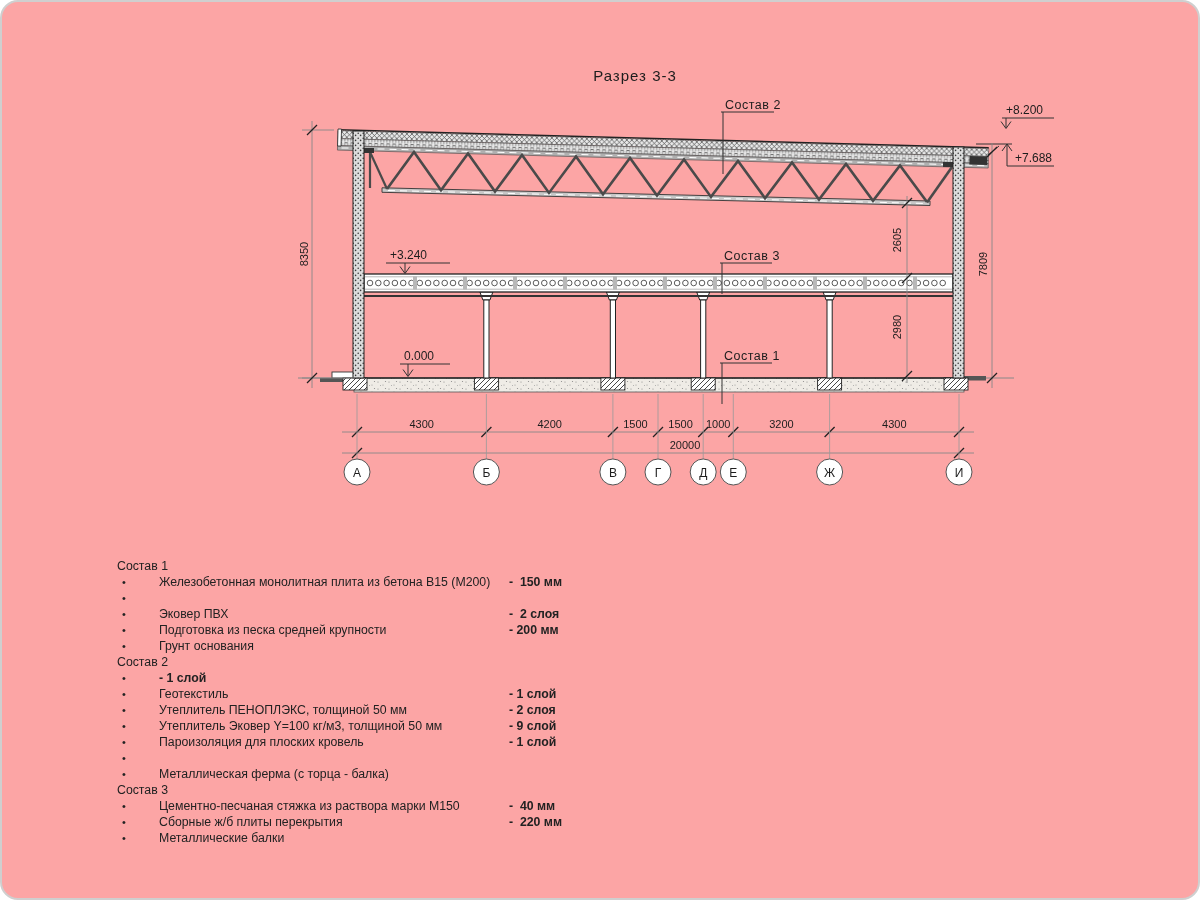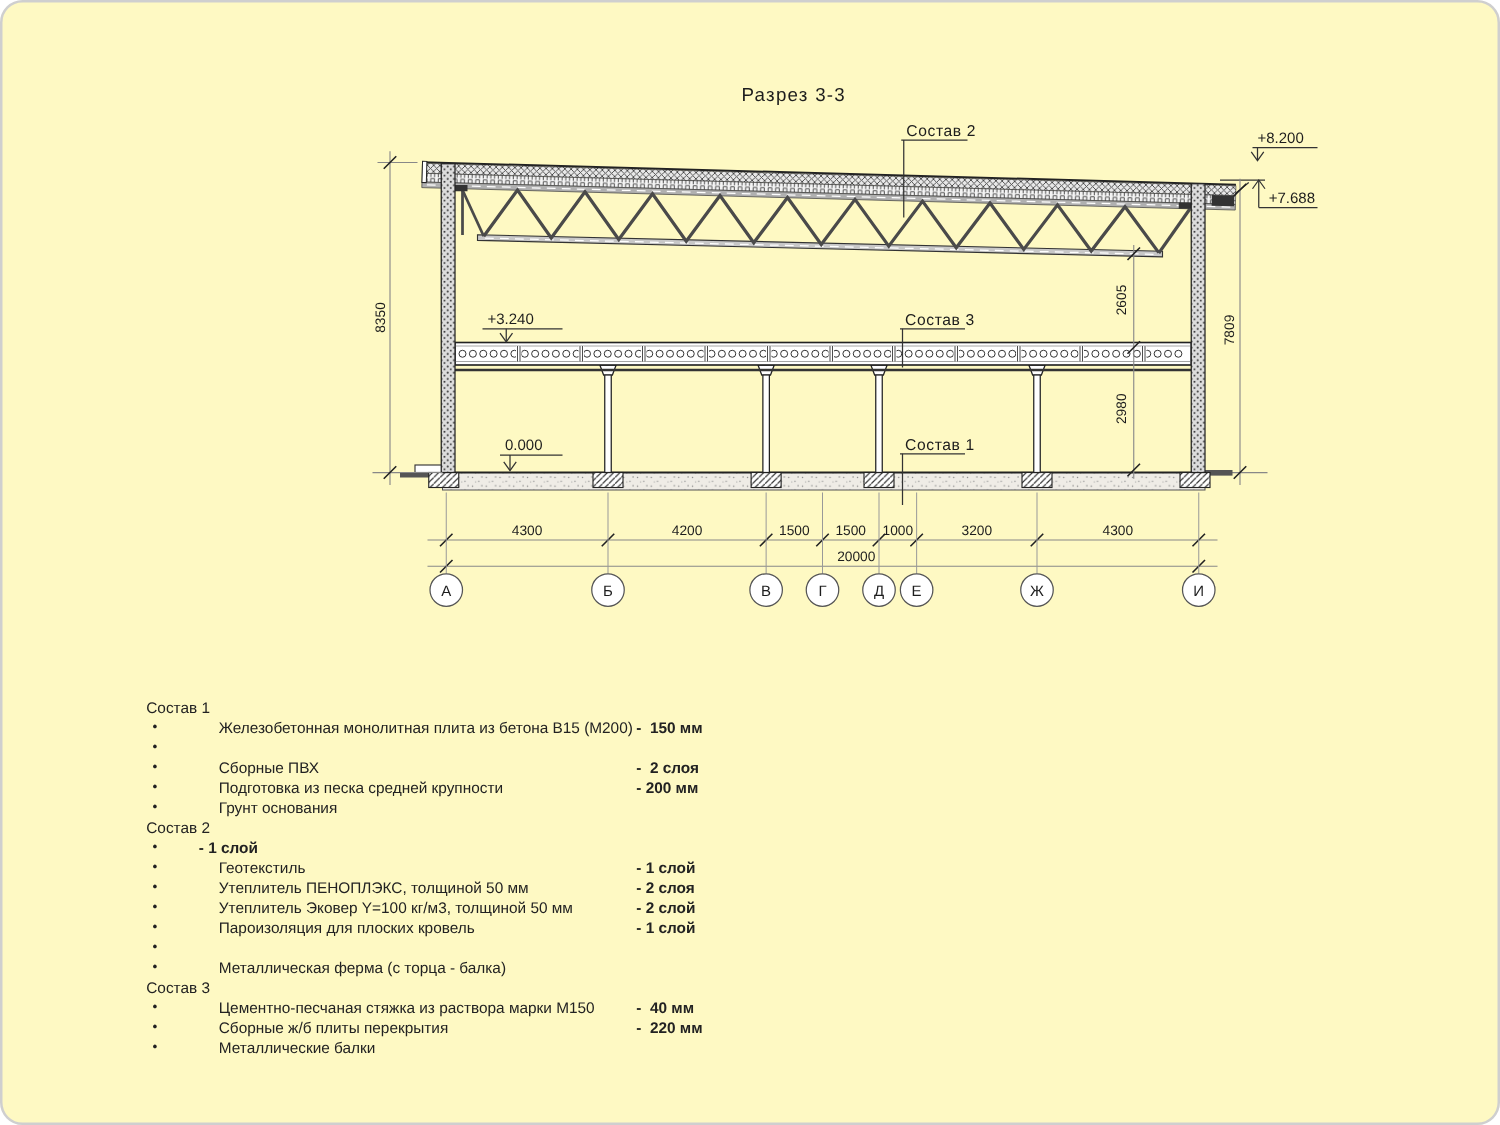--- a/index.html
+++ b/index.html
@@ -1,30 +1,30 @@
 <!DOCTYPE html>
 <html><head>
 <meta charset="utf-8">
 <style>
   html,body{margin:0;padding:0;background:#fff;}
-  .page{position:relative;width:1200px;height:900px;background:#fef9c3;overflow:hidden;
+  .page{position:relative;width:1200px;height:900px;background:#fca5a5;overflow:hidden;
         border:2px solid #cfcfcf;border-radius:18px;box-sizing:border-box;
         font-family:"Liberation Sans",sans-serif;color:#222;}
   svg{position:absolute;left:0;top:0;}
   svg text{fill:#1d1d1d;font-family:"Liberation Sans",sans-serif;}
   .t-title{font-size:15px;letter-spacing:1px;}
   .t-label{font-size:12.5px;letter-spacing:0.5px;}
   .t-elev{font-size:12px;}
   .t-dim{font-size:11px;}
   .t-axis{font-size:12px;}
   .legend{position:absolute;left:115px;top:556px;width:450px;font-size:12.3px;line-height:16px;}
   .legend-header{font-weight:normal;}
   .legend-row{display:flex;}
   .legend-row .bullet{width:37px;padding-left:5px;font-size:11px;}
-  .legend-row .itext{flex:1;margin-left:16px;}
+  .legend-row .itext{flex:1;}
   .legend-row .ival{width:58px;white-space:pre;font-weight:bold;}
 </style>
 </head>
 <body>
 
 <div class="page">
 
 <svg width="1200" height="548" viewBox="0 0 1200 548">
   <defs>
     <pattern id="wallHatch" width="5" height="5" patternUnits="userSpaceOnUse">
@@ -367,21 +367,21 @@
         <span class="bullet">•</span>
         <span class="itext">Железобетонная монолитная плита из бетона В15 (М200)</span>
         <span class="ival">-  150 мм</span>
       </div>
       <div class="legend-row">
         <span class="bullet">•</span>
         <span class="ival"></span>
       </div>
       <div class="legend-row">
         <span class="bullet">•</span>
-        <span class="itext">Сборные ПВХ</span>
+        <span class="itext">Эковер ПВХ</span>
         <span class="ival">-  2 слоя</span>
       </div>
       <div class="legend-row">
         <span class="bullet">•</span>
         <span class="itext">Подготовка из песка средней крупности</span>
         <span class="ival">- 200 мм</span>
       </div>
       <div class="legend-row">
         <span class="bullet">•</span>
         <span class="itext">Грунт основания</span>
@@ -398,21 +398,21 @@
         <span class="ival">- 1 слой</span>
       </div>
       <div class="legend-row">
         <span class="bullet">•</span>
         <span class="itext">Утеплитель ПЕНОПЛЭКС, толщиной 50 мм</span>
         <span class="ival">- 2 слоя</span>
       </div>
       <div class="legend-row">
         <span class="bullet">•</span>
         <span class="itext">Утеплитель Эковер Y=100 кг/м3, толщиной 50 мм</span>
-        <span class="ival">- 2 слой</span>
+        <span class="ival">- 9 слой</span>
       </div>
       <div class="legend-row">
         <span class="bullet">•</span>
         <span class="itext">Пароизоляция для плоских кровель</span>
         <span class="ival">- 1 слой</span>
       </div>
       <div class="legend-row">
         <span class="bullet">•</span>
         <span class="ival"></span>
       </div>

